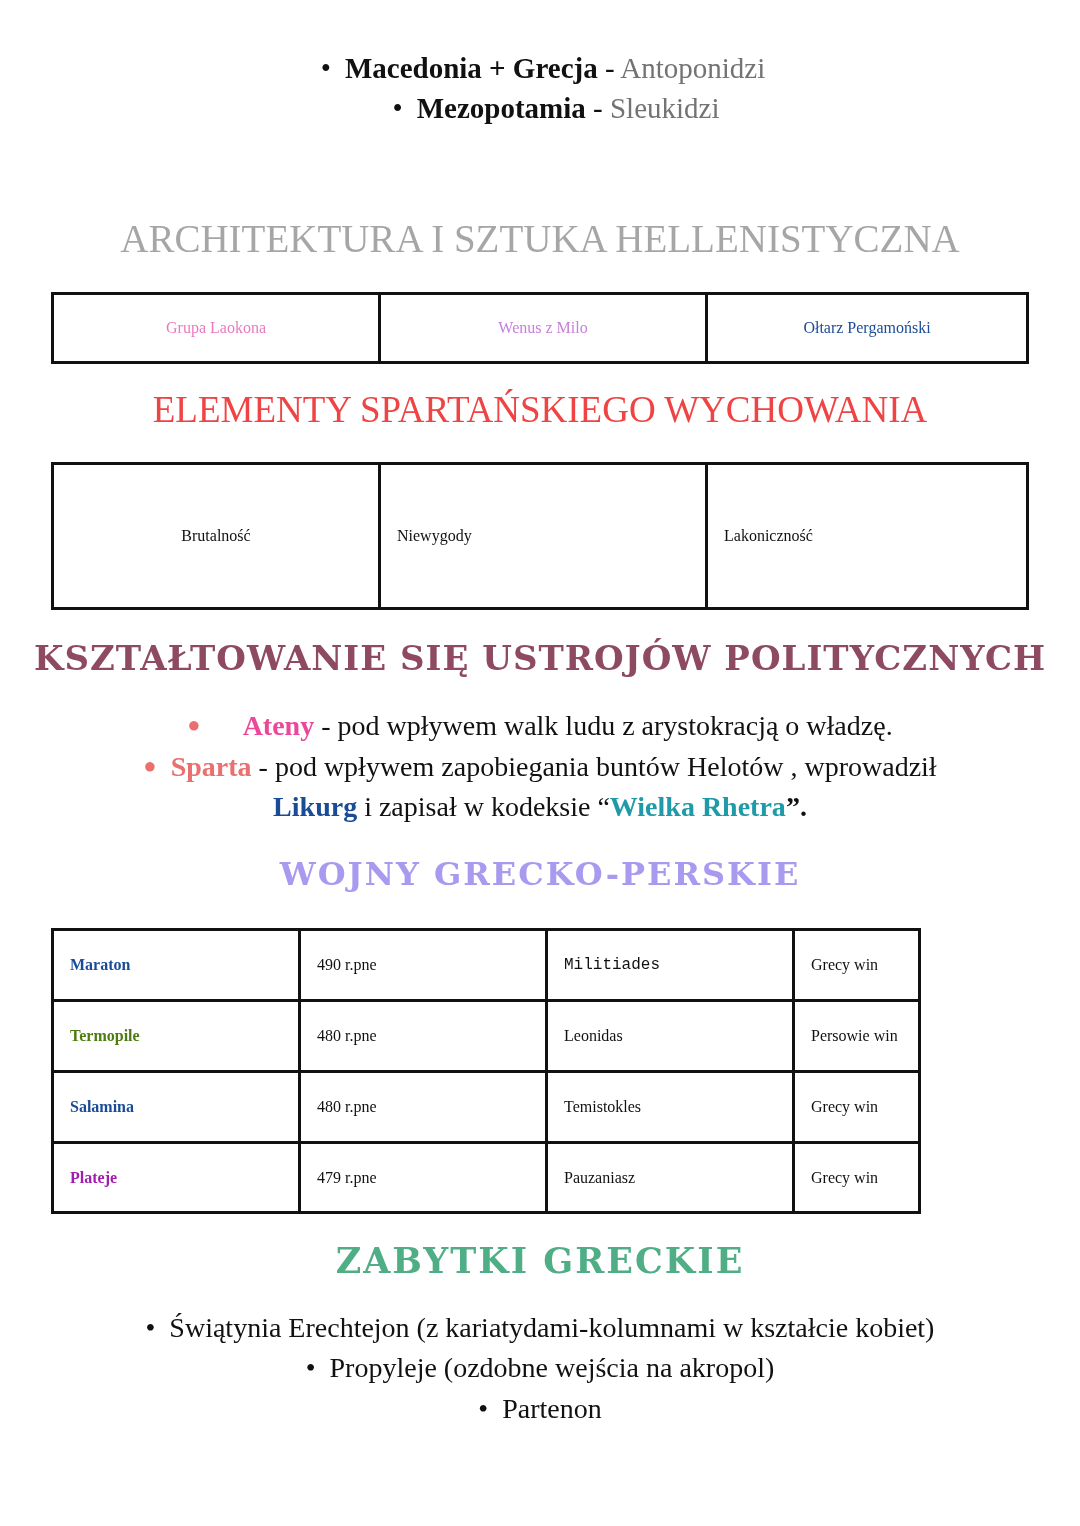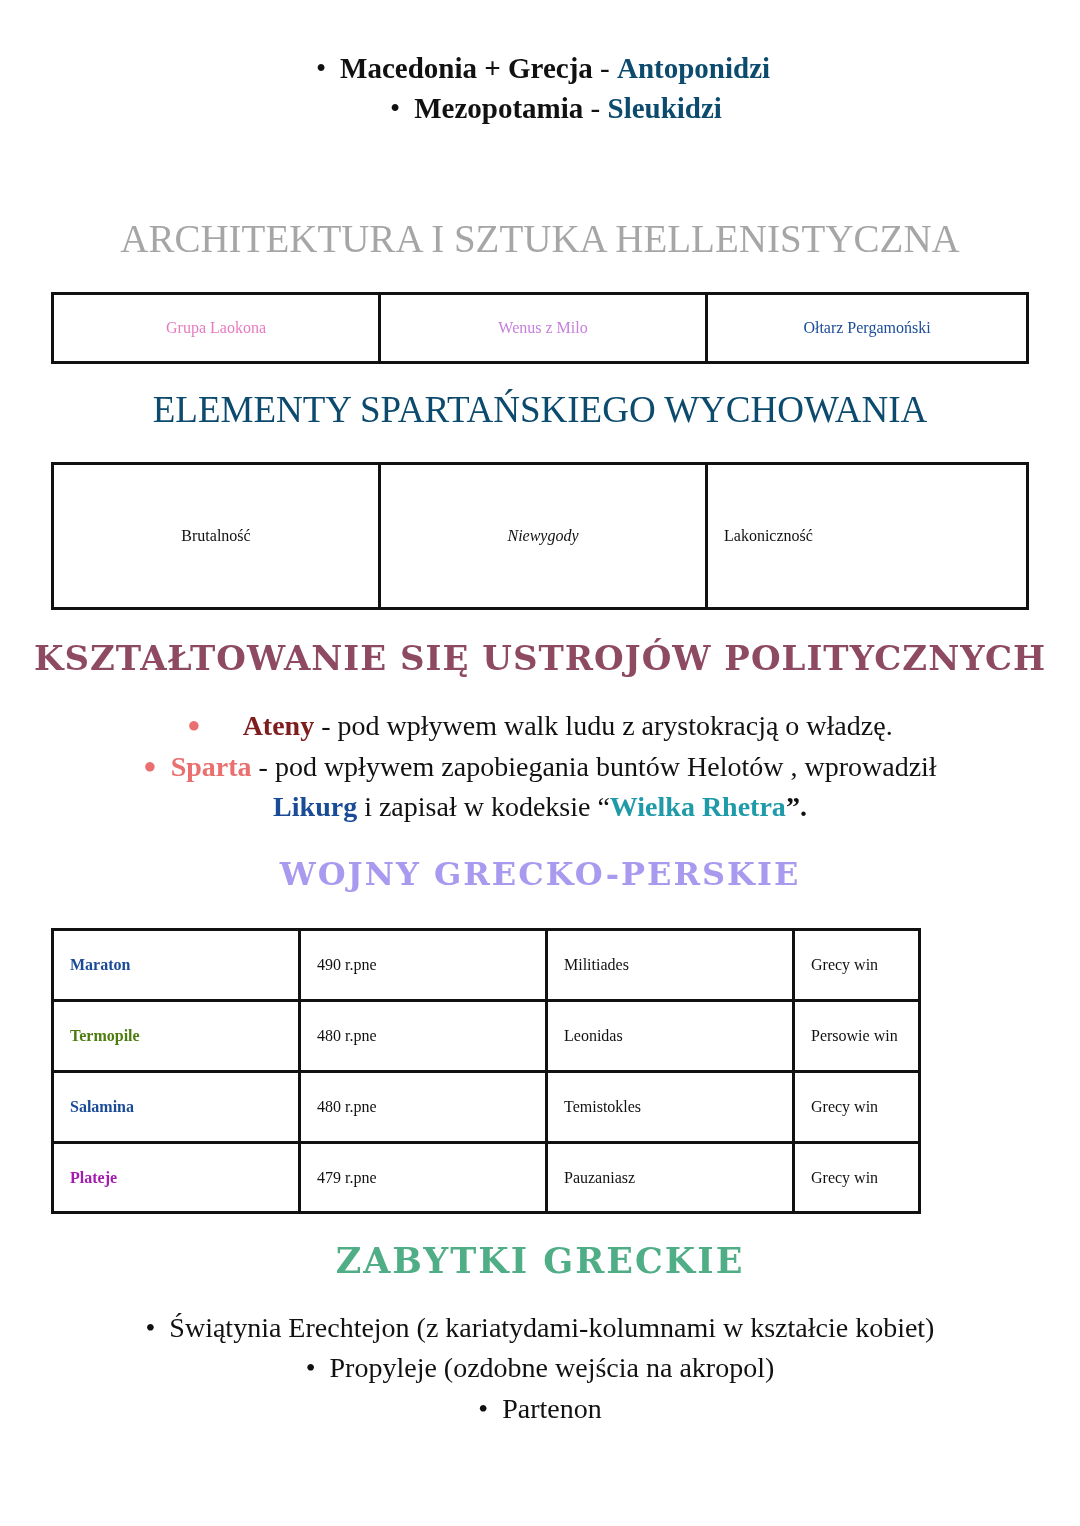--- a/index.html
+++ b/index.html
@@ -6,21 +6,21 @@
   body {
     width: 1080px; height: 1526px; position: relative; overflow: hidden;
     font-family: "Liberation Serif", "DejaVu Serif", serif; color: #111111;
   }
   .center-line { position: absolute; left: 0; width: 1080px; text-align: center; white-space: nowrap; }
   .bullet { display: inline-block; margin-right: 14px; }
   .bold { font-weight: bold; }
 
   
   .top-list { font-size: 29px; }
-  .dyn-teal { color: #0c4a6e; font-weight: bold; }
+  .dyn-teal { color: #737373; font-weight: normal; }
 
   
   .h-thin { font-family: "Liberation Serif", serif; font-weight: normal; letter-spacing: 0px; }
   .h-heavy { font-family: "DejaVu Serif", serif; font-weight: bold; letter-spacing: 2px; }
 
   
   table.grid { position: absolute; border-collapse: collapse; table-layout: fixed; }
   table.grid td { border: 3px solid #111111; font-size: 16px; padding: 0 16px; white-space: nowrap; }
 
   .list-text { font-size: 28px; }
@@ -40,52 +40,52 @@
 <table class="grid" style="left:51px; top:292px; width:978px; height:72px;">
   <tbody>
       <tr>
     <td style="width:292px; text-align:center; color:#e87bc0;">Grupa Laokona</td>
     <td style="width:292px; text-align:center; color:#c77fdb;">Wenus z Milo</td>
     <td style="text-align:center; color:#1a4b96;">Ołtarz Pergamoński</td>
   </tr>
 </tbody>
   </table>
 
-<div class="center-line h-thin" style="top:388px; font-size:37px; color:#0c4a6e;">ELEMENTY SPARTAŃSKIEGO WYCHOWANIA</div>
+<div class="center-line h-thin" style="top:388px; font-size:37px; color:#ef4444;">ELEMENTY SPARTAŃSKIEGO WYCHOWANIA</div>
 
 <table class="grid" style="left:51px; top:462px; width:978px; height:148px;">
   <tbody>
       <tr style="height:76px;">
     <td style="width:292px; text-align:center;">Brutalność</td>
-    <td style="width:292px; text-align:center;font-style:italic;">Niewygody</td>
+    <td style="width:292px; ">Niewygody</td>
     <td style="text-align:left;">Lakoniczność</td>
   </tr>
 </tbody>
   </table>
 
 <div class="center-line h-heavy" style="top:638px; font-size:34px; color:#8e4a62; letter-spacing:1px;">KSZTAŁTOWANIE SIĘ USTROJÓW POLITYCZNYCH</div>
 
 <div class="center-line list-text" style="top:710px;">
-  <span class="bullet" style="color:#ea6f6f; font-size:22px; vertical-align:3px;">●</span><span class="bold" style="color:#7f1d1d;margin-left:28px;">Ateny</span><span> - pod wpływem walk ludu z arystokracją o władzę.</span>
+  <span class="bullet" style="color:#ea6f6f; font-size:22px; vertical-align:3px;">●</span><span class="bold" style="color:#ec4899;margin-left:28px;">Ateny</span><span> - pod wpływem walk ludu z arystokracją o władzę.</span>
 </div>
 <div class="center-line list-text" style="top:751px;">
   <span class="bullet" style="color:#ea6f6f; font-size:22px; vertical-align:3px;">●</span><span class="bold" style="color:#ea6f6f;">Sparta</span><span> - pod wpływem zapobiegania buntów Helotów , wprowadził</span>
 </div>
 <div class="center-line list-text" style="top:791px;">
   <span class="bold" style="color:#1a4b96;">Likurg</span><span> i zapisał w kodeksie “</span><span class="bold" style="color:#1f9aa8;">Wielka Rhetra</span><span class="bold">”.</span>
 </div>
 
 <div class="center-line h-heavy" style="top:855px; font-size:32px; color:#a99af0;">WOJNY GRECKO-PERSKIE</div>
 
 <table class="grid" style="left:51px; top:928px; width:870px; height:286px;">
   <tbody>
       <tr style="height:71px;">
     <td style="width:212px; color:#1a4b96; font-weight:bold;">Maraton</td>
     <td style="width:212px;">490 r.pne</td>
-    <td style="width:212px;">Militiades</td>
+    <td style="width:212px;font-family:Liberation Mono, monospace;">Militiades</td>
     <td>Grecy win</td>
   </tr>
   <tr style="height:71px;">
     <td style="color:#4d7c0f; font-weight:bold;">Termopile</td>
     <td>480 r.pne</td>
     <td>Leonidas</td>
     <td>Persowie win</td>
   </tr>
   <tr style="height:71px;margin-left:16px;">
     <td style="color:#1a4b96; font-weight:bold;">Salamina</td>

